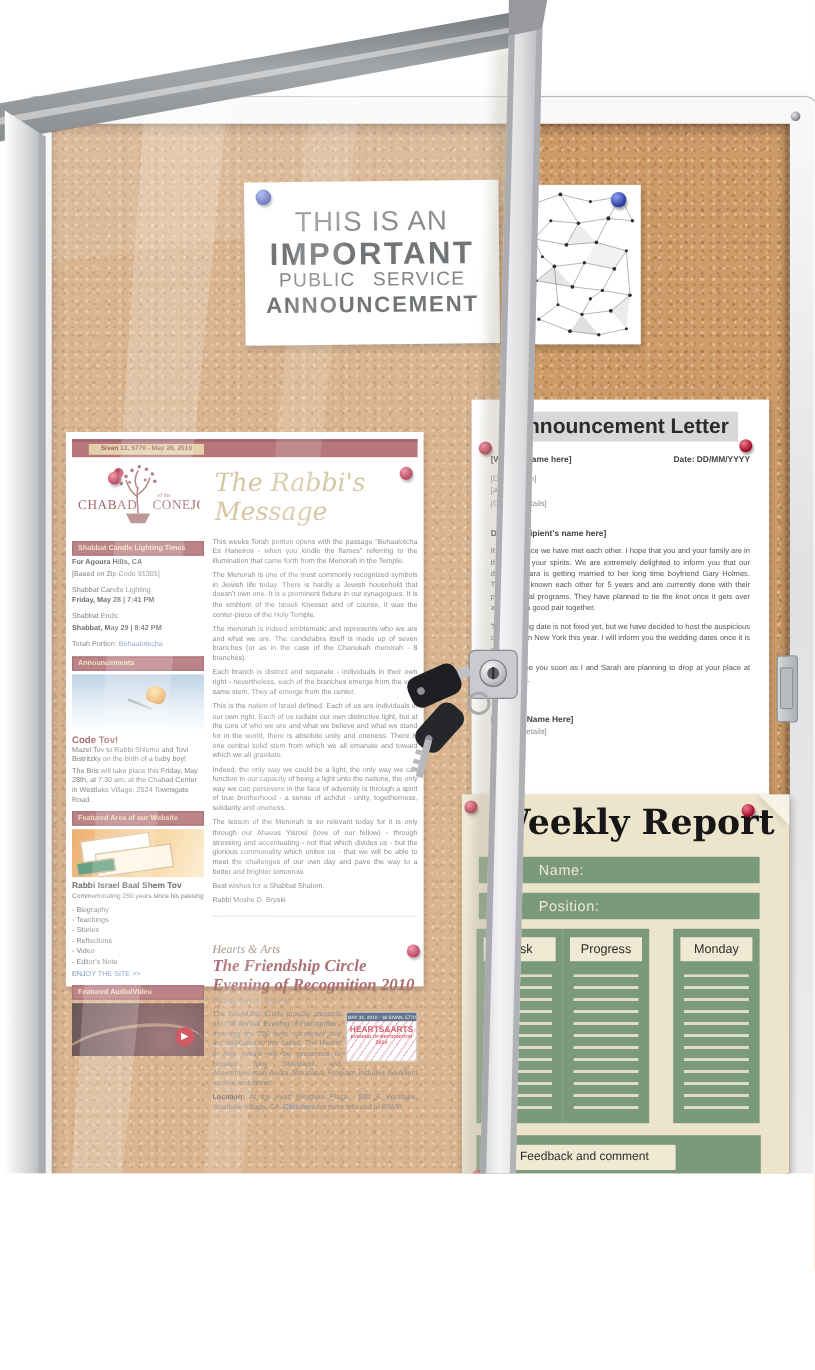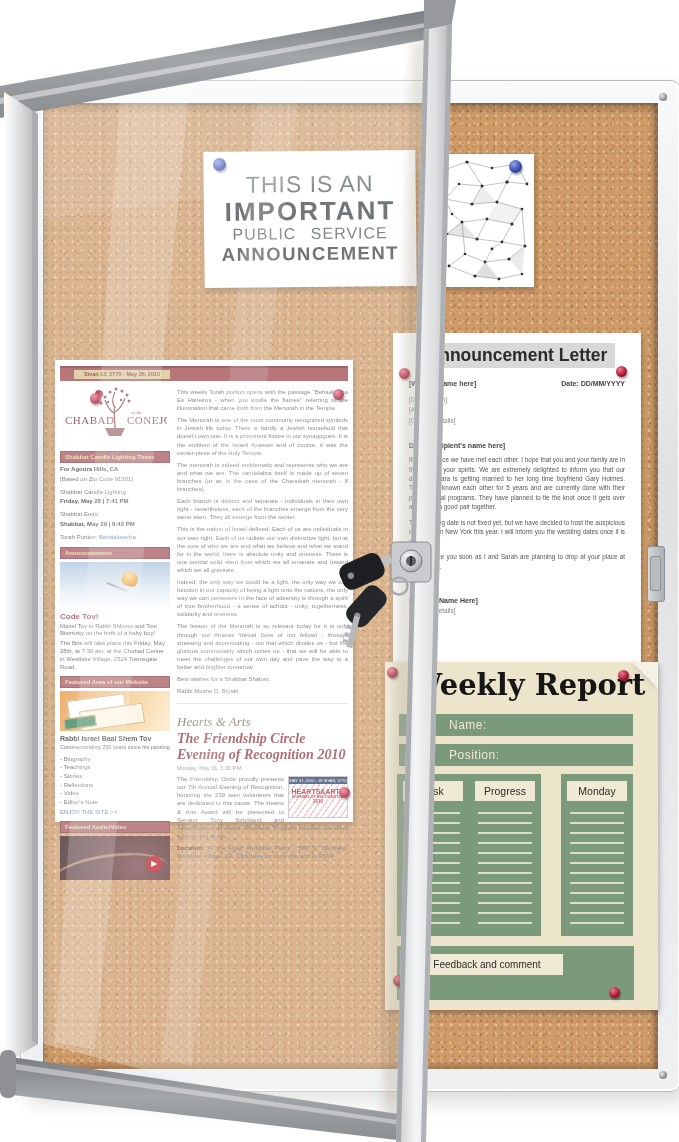--- a/index.html
+++ b/index.html
@@ -1,16 +1,16 @@
 <!DOCTYPE html>
 <html><head>
 <meta charset="utf-8">
 <style>
   html,body{margin:0;padding:0;background:#ffffff;}
-  .stage{position:relative;width:679px;height:1142px;overflow:hidden;background:#ffffff;
+  .stage{position:relative;width:679px;height:978px;overflow:hidden;background:#ffffff;
          font-family:"Liberation Sans", sans-serif;}
   
   .board{position:absolute;left:20px;top:80px;width:659px;height:1010px;border-radius:10px;
          background:linear-gradient(180deg,#f8f9fa,#dfe1e3 40%,#eef0f1);
          border:1px solid #b9bcbe;box-shadow:6px 10px 20px rgba(0,0,0,0.15), inset 0 0 0 2px #fdfdfe;}
   .cork{position:absolute;left:22px;top:22px;right:22px;bottom:22px;
         background-color:#cd9a68;
         background-image:
           radial-gradient(circle at 30% 40%, rgba(255,245,225,0.35) 0 1.1px, transparent 1.5px),
           radial-gradient(circle at 70% 60%, rgba(120,70,25,0.30) 0 1.1px, transparent 1.5px),
@@ -55,21 +55,21 @@
   .web-card{position:absolute;background:#fff;border:1px solid #caa36a;transform:rotate(-8deg);}
   .nl-heading{color:#8e3a40;font-weight:bold;font-size:8px;margin:4px 0 2px 0;}
   .nl-heading2{color:#333;font-weight:bold;font-size:7px;margin:4px 0 1px 0;}
   .nl-list div{line-height:1.45;}
   .nl-img-av{height:44px;background:radial-gradient(circle at 70% 70%,#7c4a4e,#4a2528 70%,#331a1c);position:relative;overflow:hidden;}
   .av-play{position:absolute;right:8px;bottom:8px;width:16px;height:16px;border-radius:50%;background:#c11c28;color:#fff;
            font-size:8px;line-height:16px;text-align:center;}
   .av-curve{position:absolute;left:-10px;top:18px;width:120px;height:40px;border-radius:50%;border-top:3px solid rgba(210,170,120,0.6);transform:rotate(-8deg);}
   .nl-title{font-family:"DejaVu Serif",serif;font-style:italic;color:#c6b280;font-size:21px;margin:6px 0 10px 2px;}
   .nl-p{text-align:justify;line-height:1.35;margin:4px 0;color:#666;}
-  .nl-hearts-label{font-family:"Liberation Serif",serif;font-style:italic;font-size:13px;color:#7a6a5c;margin-top:10px;}
+  .nl-hearts-label{font-family:"Liberation Serif",serif;font-style:italic;font-size:10px;color:#7a6a5c;margin-top:22px;}
   .nl-event-title{font-family:"Liberation Serif",serif;font-style:italic;font-weight:bold;font-size:14px;color:#8e3a40;margin:1px 0 2px 0;}
   .nl-event-date{font-size:5.5px;color:#888;margin-bottom:3px;}
   .hearts-logo{float:right;width:58px;height:40px;margin:2px 0 2px 4px;border:1px solid #bbb;position:relative;text-align:center;
                background:repeating-linear-gradient(125deg,#ffffff 0 4px,#f3c9cf 4px 6px,#ffffff 6px 9px,#e8a7b0 9px 10px);}
   .hearts-logo .hl-top{font-size:4px;color:#cc2233;background:#2b3f66;color:#fff;padding:1px 0;}
   .hearts-logo .hl-main{font-size:7px;font-weight:bold;color:#c11c32;margin-top:4px;letter-spacing:0;}
   .hearts-logo .hl-sub{font-size:3.8px;font-weight:bold;color:#c11c32;}
   .hearts-logo .hl-year{font-size:4.5px;font-weight:bold;color:#c11c32;}
   .nl-divider{border-top:1px solid #e0dcd2;margin:8px 0 0 0;}
   
@@ -248,20 +248,21 @@
           <div>- Editor's Note</div>
         </div>
         <div class="nl-t nl-link">ENJOY THE SITE &gt;&gt;</div>
         <div class="nl-bar">Featured Audio/Video</div>
         <div class="nl-img-av">
           <div class="av-curve"></div>
           <div class="av-play">▶</div>
         </div>
       </div>
       <div class="nl-right">
+        <div class="nl-title">The Rabbi's Message</div>
         <div class="nl-p">This weeks Torah portion opens with the passage "Behaalotcha Es Haneiros - when you kindle the flames" referring to the illumination that came forth from the Menorah in the Temple.</div>
         <div class="nl-p">The Menorah is one of the most commonly recognized symbols in Jewish life today. There is hardly a Jewish household that doesn't own one. It is a prominent fixture in our synagogues. It is the emblem of the Israeli Knesset and of course, it was the center-piece of the Holy Temple.</div>
         <div class="nl-p">The menorah is indeed emblematic and represents who we are and what we are. The candelabra itself is made up of seven branches (or as in the case of the Chanukah menorah - 8 branches).</div>
         <div class="nl-p">Each branch is distinct and separate - individuals in their own right - nevertheless, each of the branches emerge from the very same stem. They all emerge from the center.</div>
         <div class="nl-p">This is the nation of Israel defined. Each of us are individuals in our own right. Each of us radiate our own distinctive light, but at the core of who we are and what we believe and what we stand for in the world, there is absolute unity and oneness. There is one central solid stem from which we all emanate and toward which we all gravitate.</div>
         <div class="nl-p">Indeed, the only way we could be a light, the only way we can function in our capacity of being a light unto the nations, the only way we can persevere in the face of adversity is through a spirit of true brotherhood - a sense of achdut - unity, togetherness, solidarity and oneness.</div>
         <div class="nl-p">The lesson of the Menorah is so relevant today for it is only through our Ahavas Yisroel (love of our fellow) - through stressing and accentuating - not that which divides us - but the glorious commonality which unites us - that we will be able to meet the challenges of our own day and pave the way to a better and brighter tomorrow.</div>
         <div class="nl-p">Best wishes for a Shabbat Shalom.</div>
         <div class="nl-p">Rabbi Moshe D. Bryski</div>
         <div class="nl-divider"></div>

